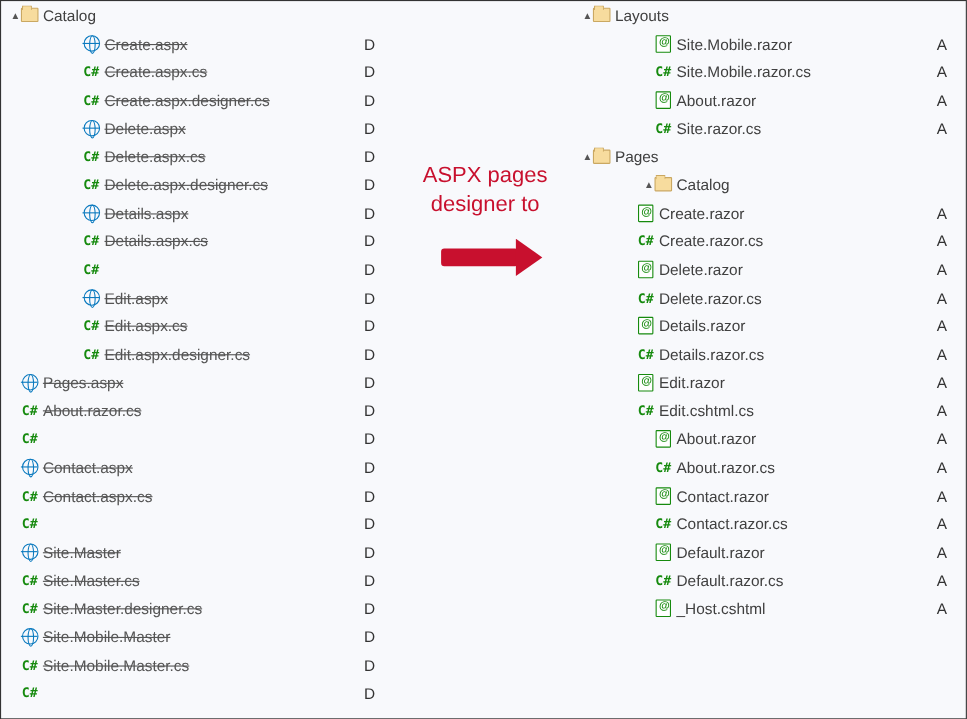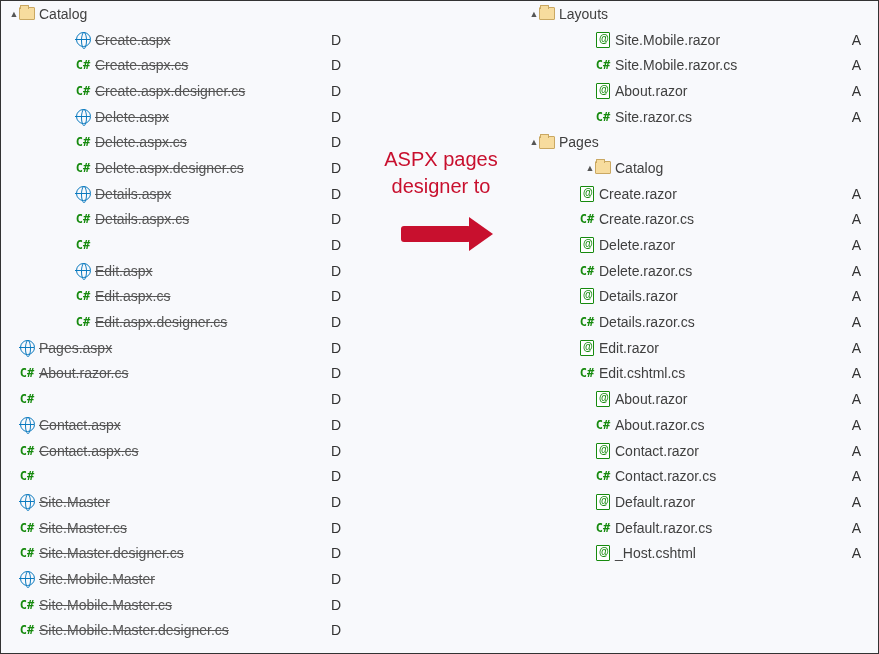--- a/index.html
+++ b/index.html
@@ -188,21 +188,20 @@
     </div>
     <div class="row ind-0 strike">
       <span class="toggle"></span>
       <span class="icon csharp">C#</span>
       <span class="label">Site.Mobile.Master.cs</span>
       <span class="status">D</span>
     </div>
     <div class="row ind-0 strike">
       <span class="toggle"></span>
       <span class="icon csharp">C#</span>
-      <span class="label">Site.Mobile.Master.designer.cs</span>
       <span class="status">D</span>
     </div>
   </div>
 <div class="panel right" id="right">
     <div class="row ind-0">
       <span class="toggle">▲</span>
       <span class="icon">
         <div class="folder"></div>
       </span>
       <span class="label">Layouts</span>

